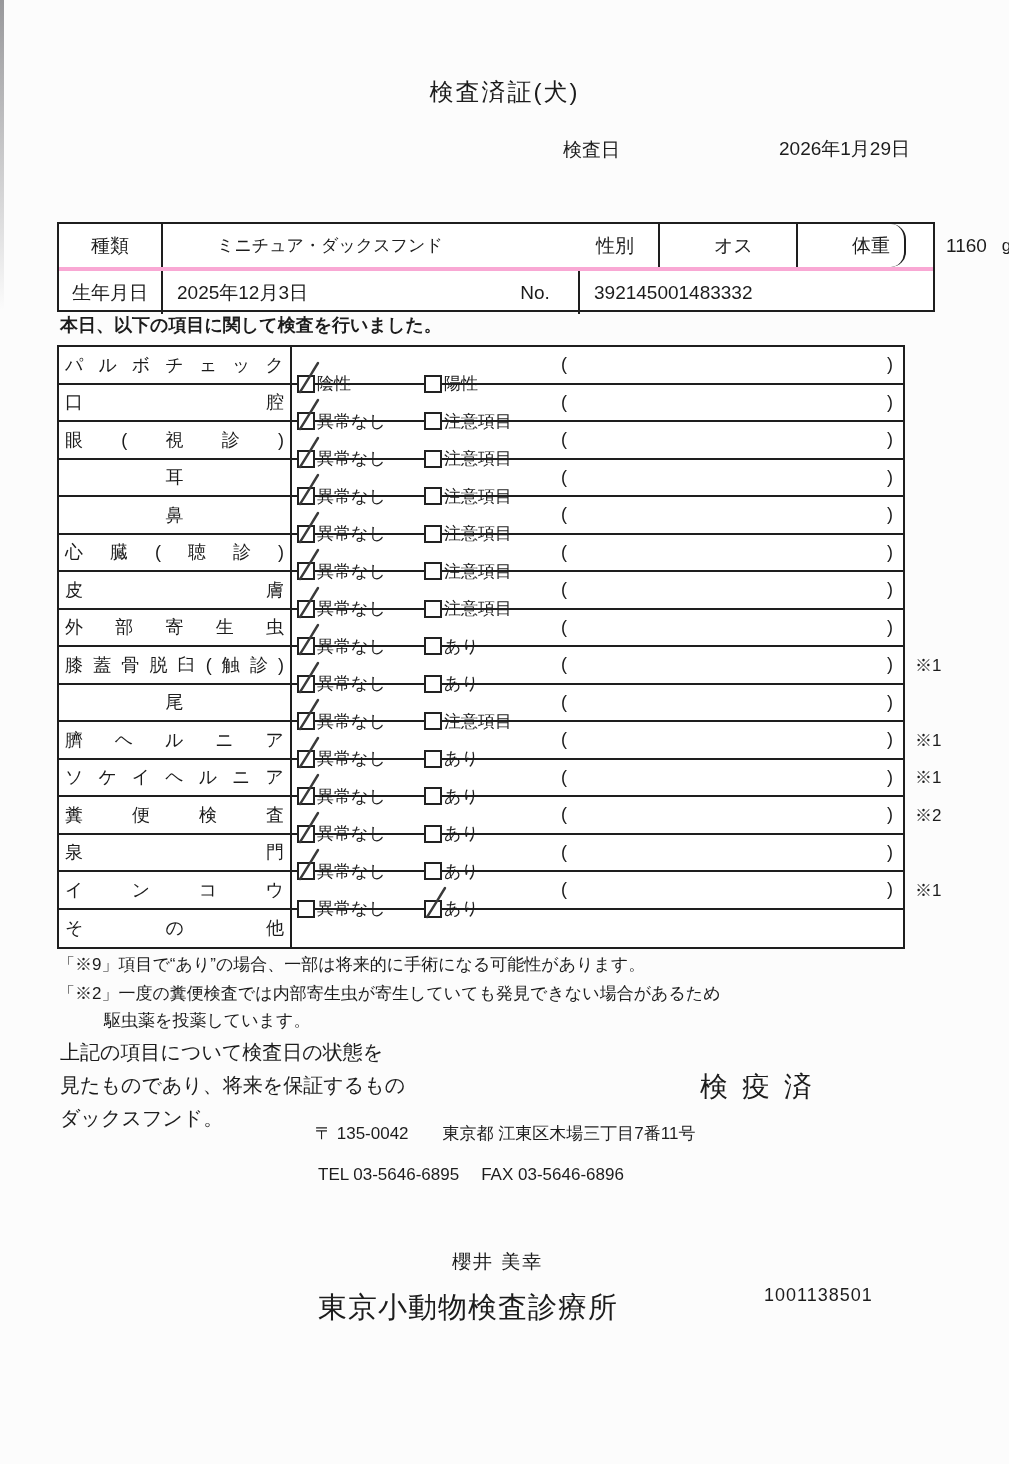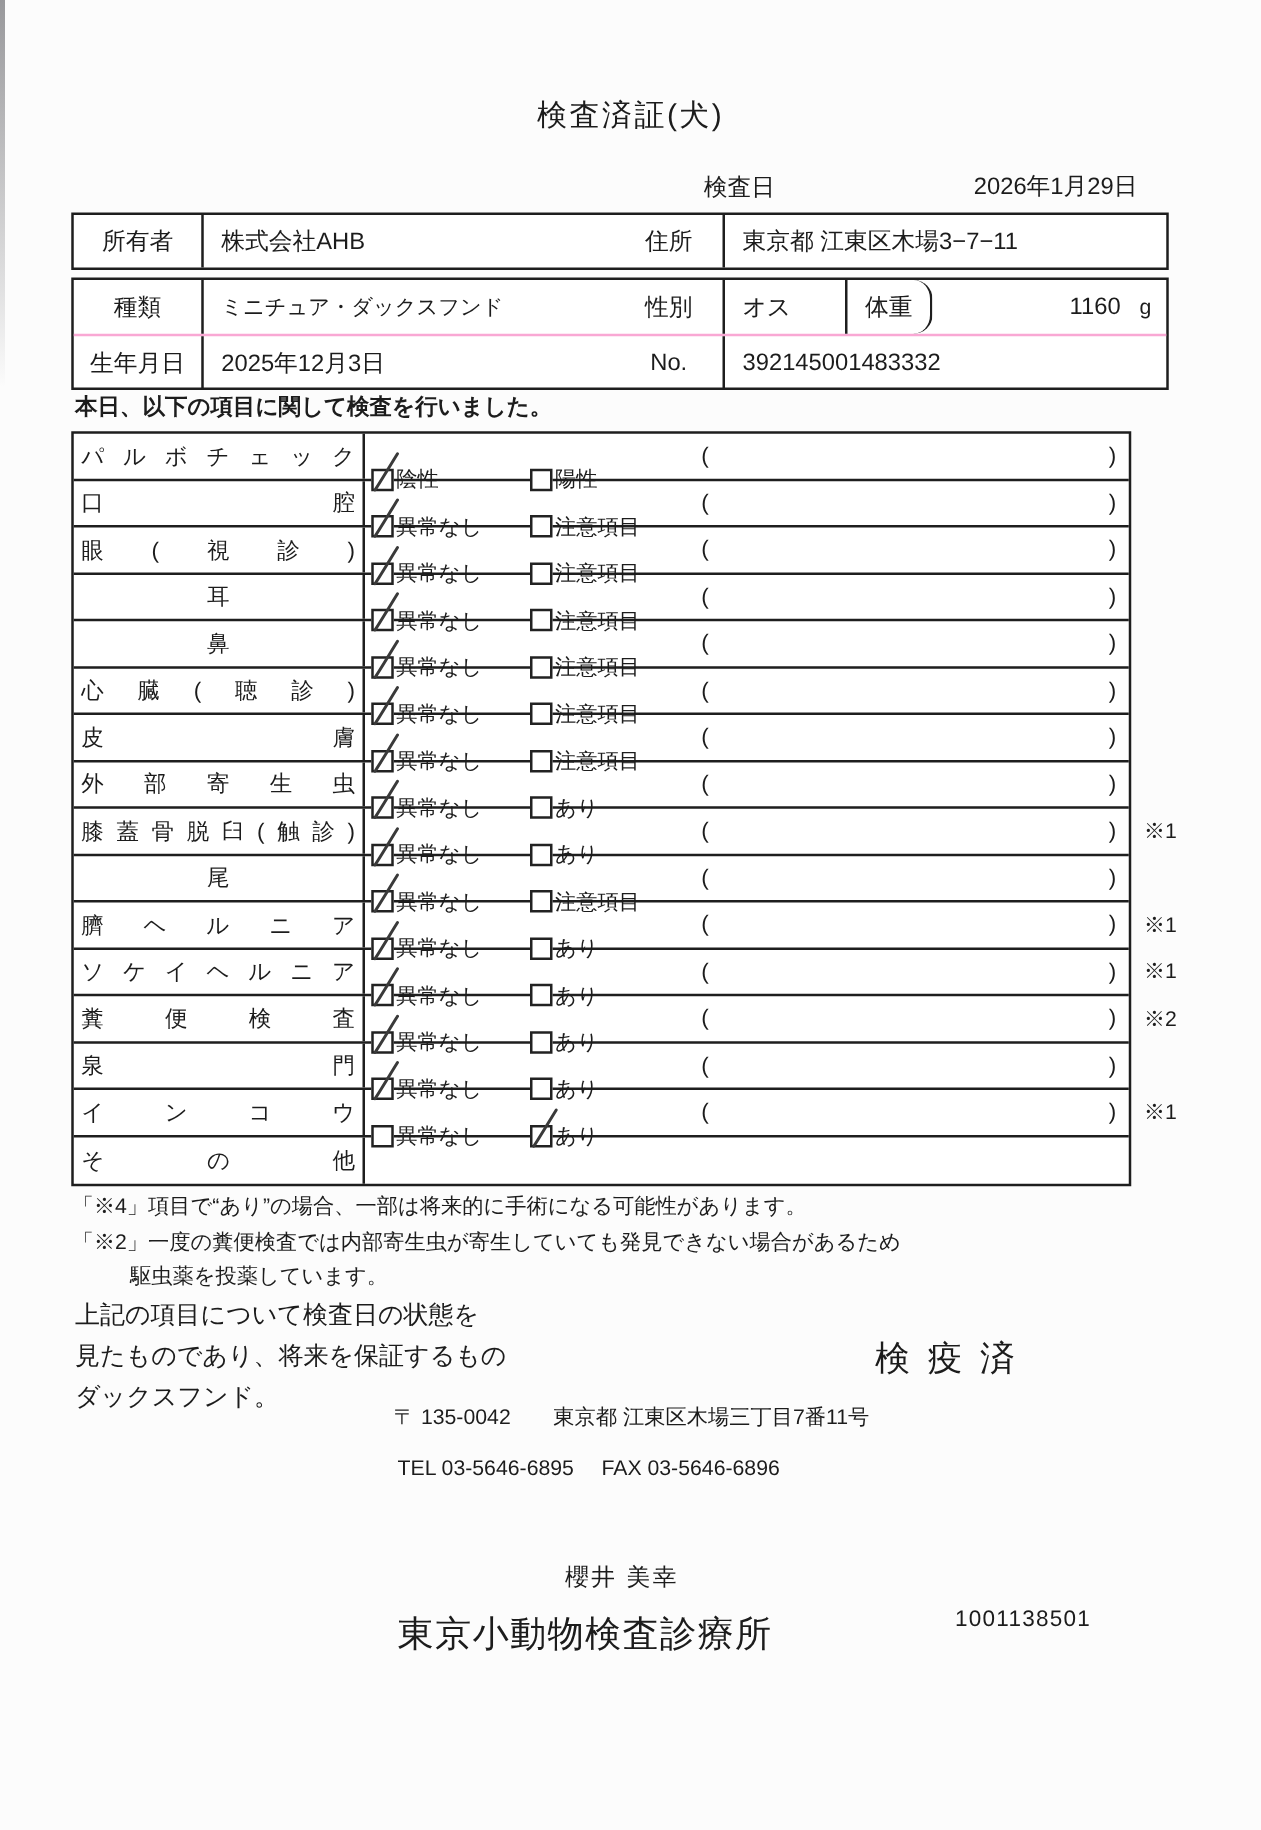--- a/index.html
+++ b/index.html
@@ -25,21 +25,21 @@
 
   
   .htable{
     position:absolute;left:57px;width:878px;
     border:2px solid #1e1e1e;box-sizing:border-box;background:#fff;
   }
   .owner-table{top:170px;height:46px;}
   .pet-table{top:222px;height:90px;}
   .hrow{display:flex;height:42px;align-items:stretch;}
   .pet-table .hrow{height:43px;}
-  .pet-table .hrow:first-child{border-bottom:2px solid #f9a8d4;}
+  .pet-table .hrow:first-child{border-bottom:4px solid #f9a8d4;gap:40px;}
   .hcell{
     display:flex;align-items:center;box-sizing:border-box;
     font-size:19px;white-space:nowrap;overflow:visible;
   }
   .hcell.lab{justify-content:center;border-right:2px solid #1e1e1e;}
   .hcell.val{padding-left:14px;}
   .w-lab1{width:104px;flex:none;}
   .w-val1{width:329px;flex:none;}
   .w-lab2{width:88px;flex:none;}
   .w-val2{flex:1;}
@@ -101,28 +101,20 @@
 </head>
 <body>
 
 <div class="page">
   <div class="scan-edge"></div>
 
   <div class="title">検査済証(犬)</div>
   <div class="date-label">検査日</div>
   <div class="date-value">2026年1月29日</div>
 
-  <div class="htable owner-table">
-    <div class="hrow">
-      <div class="hcell lab w-lab1">所有者</div>
-      <div class="hcell val w-val1">株式会社AHB</div>
-      <div class="hcell lab w-lab2">住所</div>
-      <div class="hcell val w-val2">東京都 江東区木場3−7−11</div>
-    </div>
-  </div>
 
   <div class="htable pet-table">
     <div class="hrow">
       <div class="hcell lab w-lab1">種類</div>
       <div class="hcell val w-val1 breed">ミニチュア・ダックスフンド</div>
       <div class="hcell lab w-lab2">性別</div>
       <div class="hcell val w-sex">オス</div>
       <div class="hcell lab w-wlab">体重</div>
       <div class="hcell weight-cell">
         <span>1160</span>
@@ -524,21 +516,21 @@
       <div class="irow">
         <div class="ilabel">
           <span>そ</span>
           <span>の</span>
           <span>他</span>
         </div>
         <div class="icontent"></div>
       </div>
     </div>
 
-  <div class="note1">「※4」項目で“あり”の場合、一部は将来的に手術になる可能性があります。</div>
+  <div class="note1">「※9」項目で“あり”の場合、一部は将来的に手術になる可能性があります。</div>
   <div class="note2a">「※2」一度の糞便検査では内部寄生虫が寄生していても発見できない場合があるため</div>
   <div class="note2b">駆虫薬を投薬しています。</div>
 
   <div class="disclaimer">
     <div>上記の項目について検査日の状態を</div>
     <div>見たものであり、将来を保証するもの</div>
     <div>ダックスフンド。</div>
   </div>
 
   <div class="stamp">検疫済</div>

